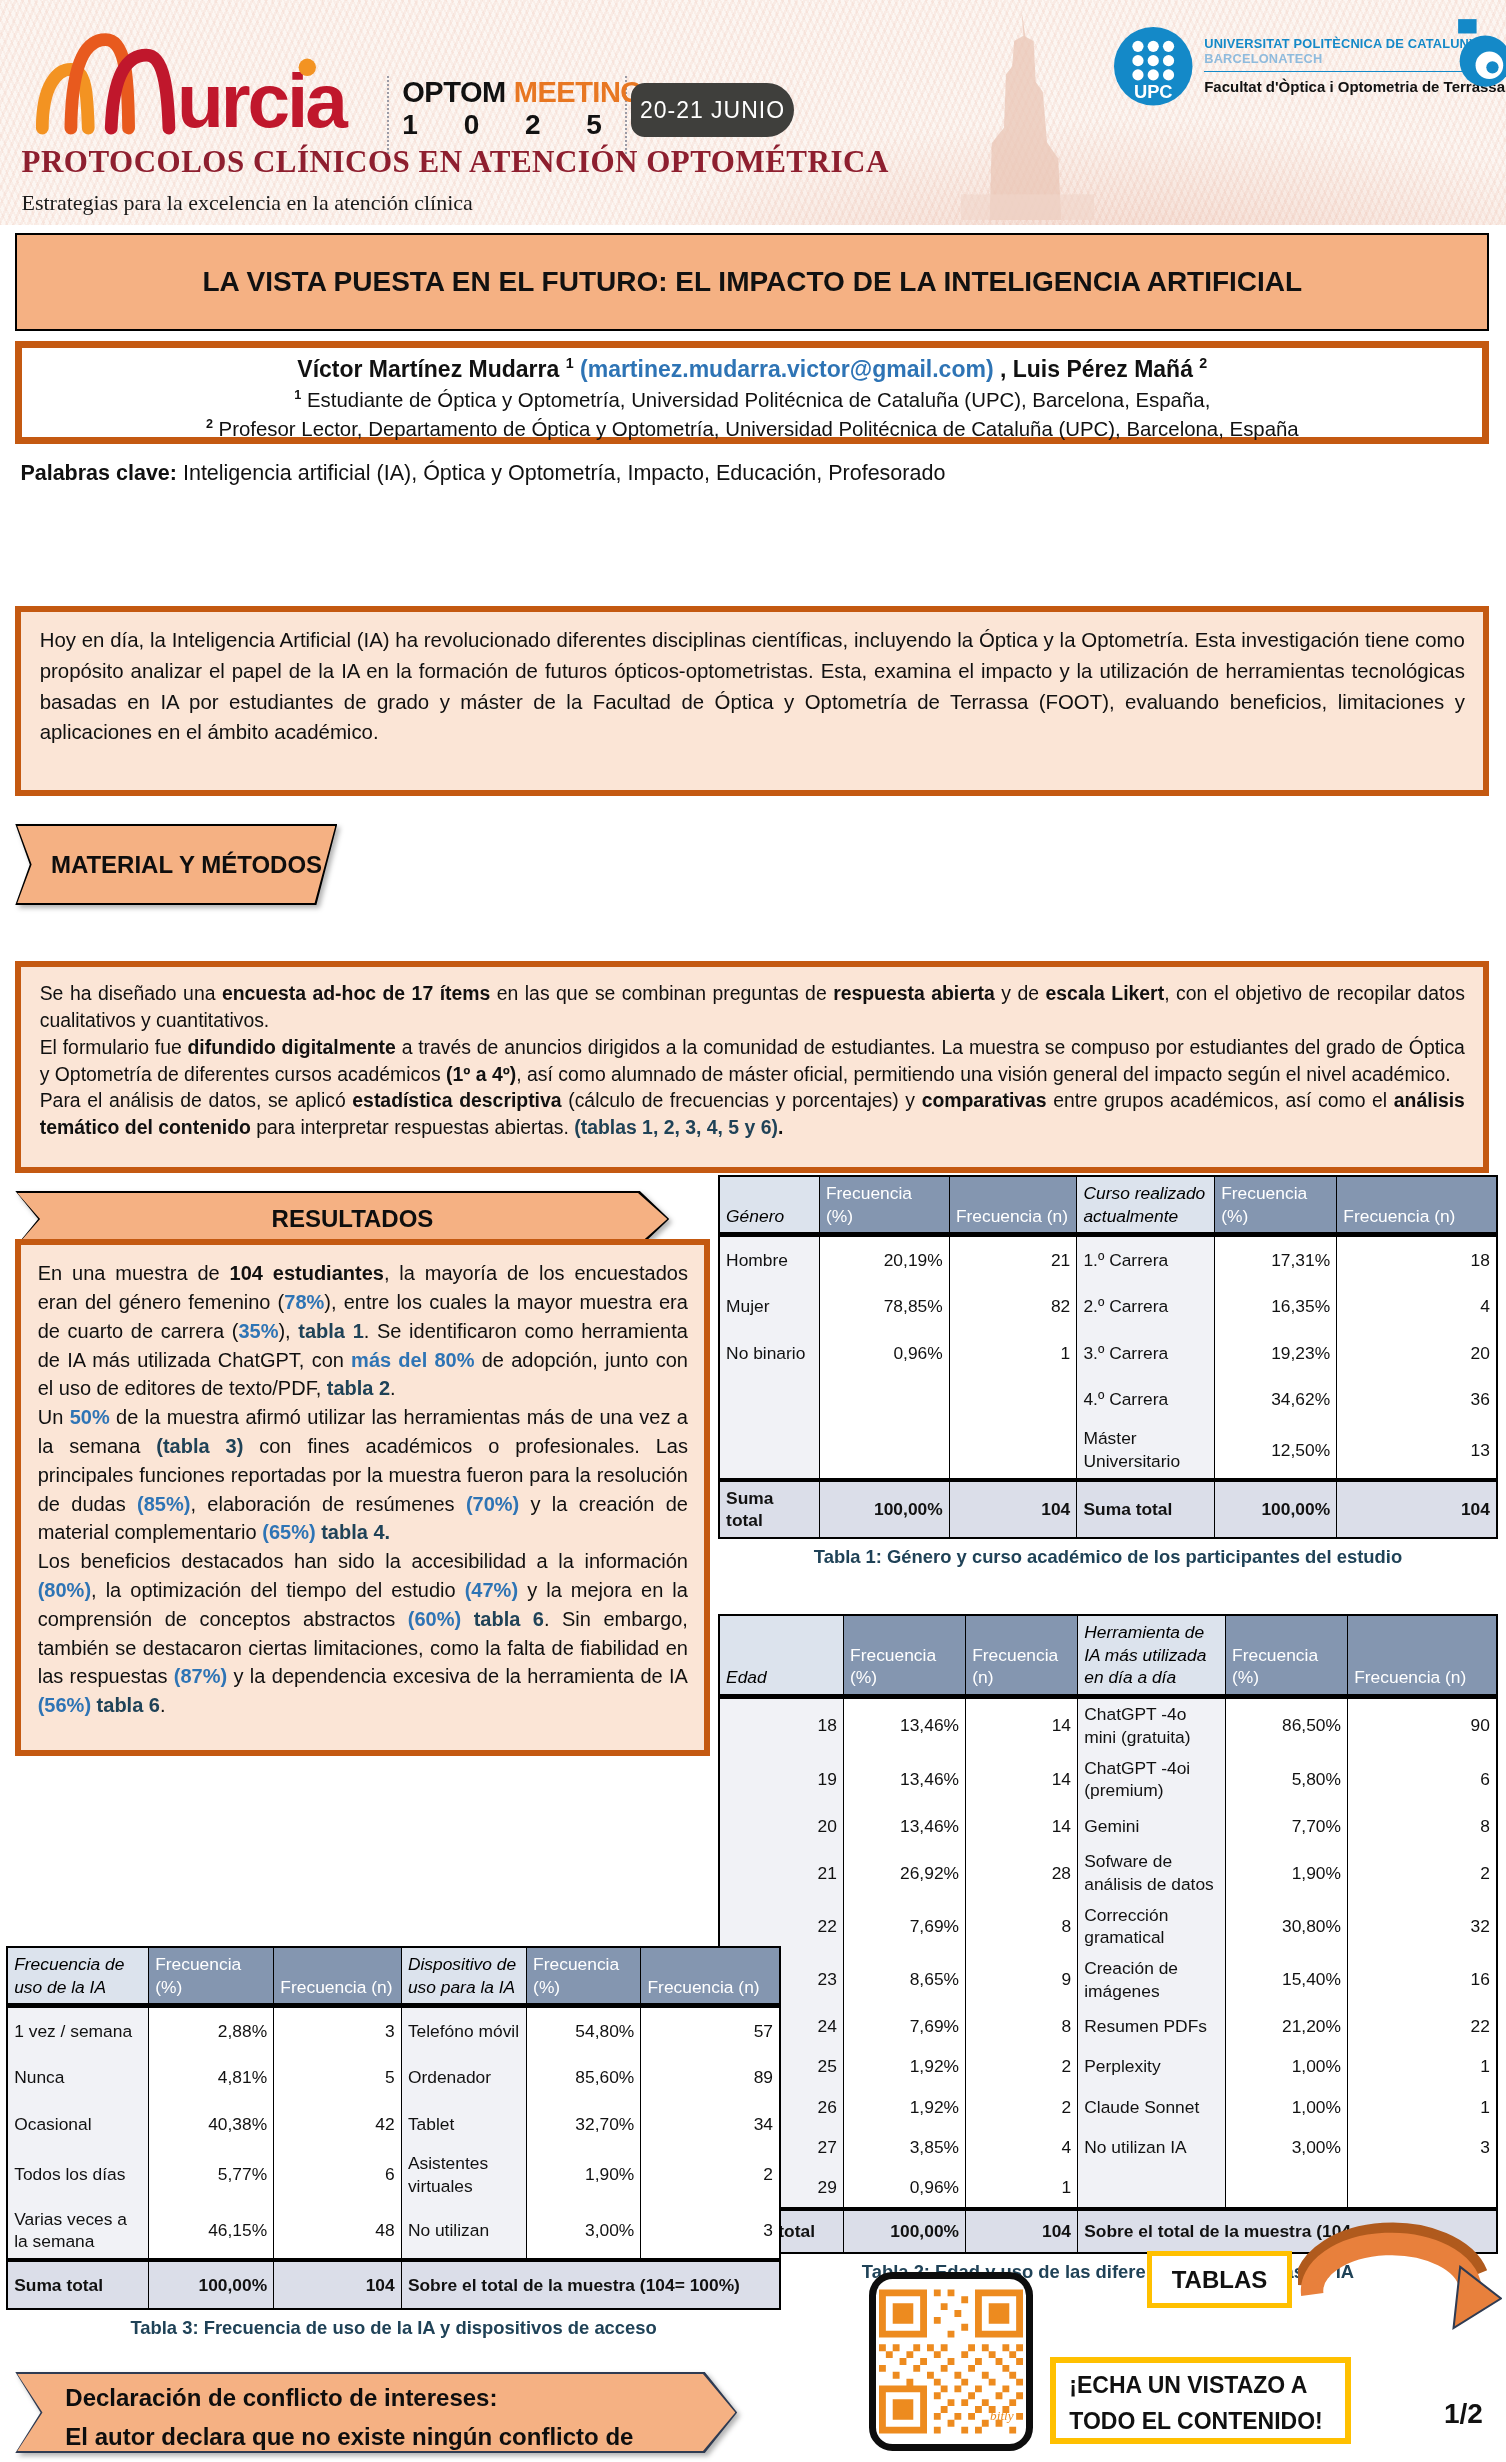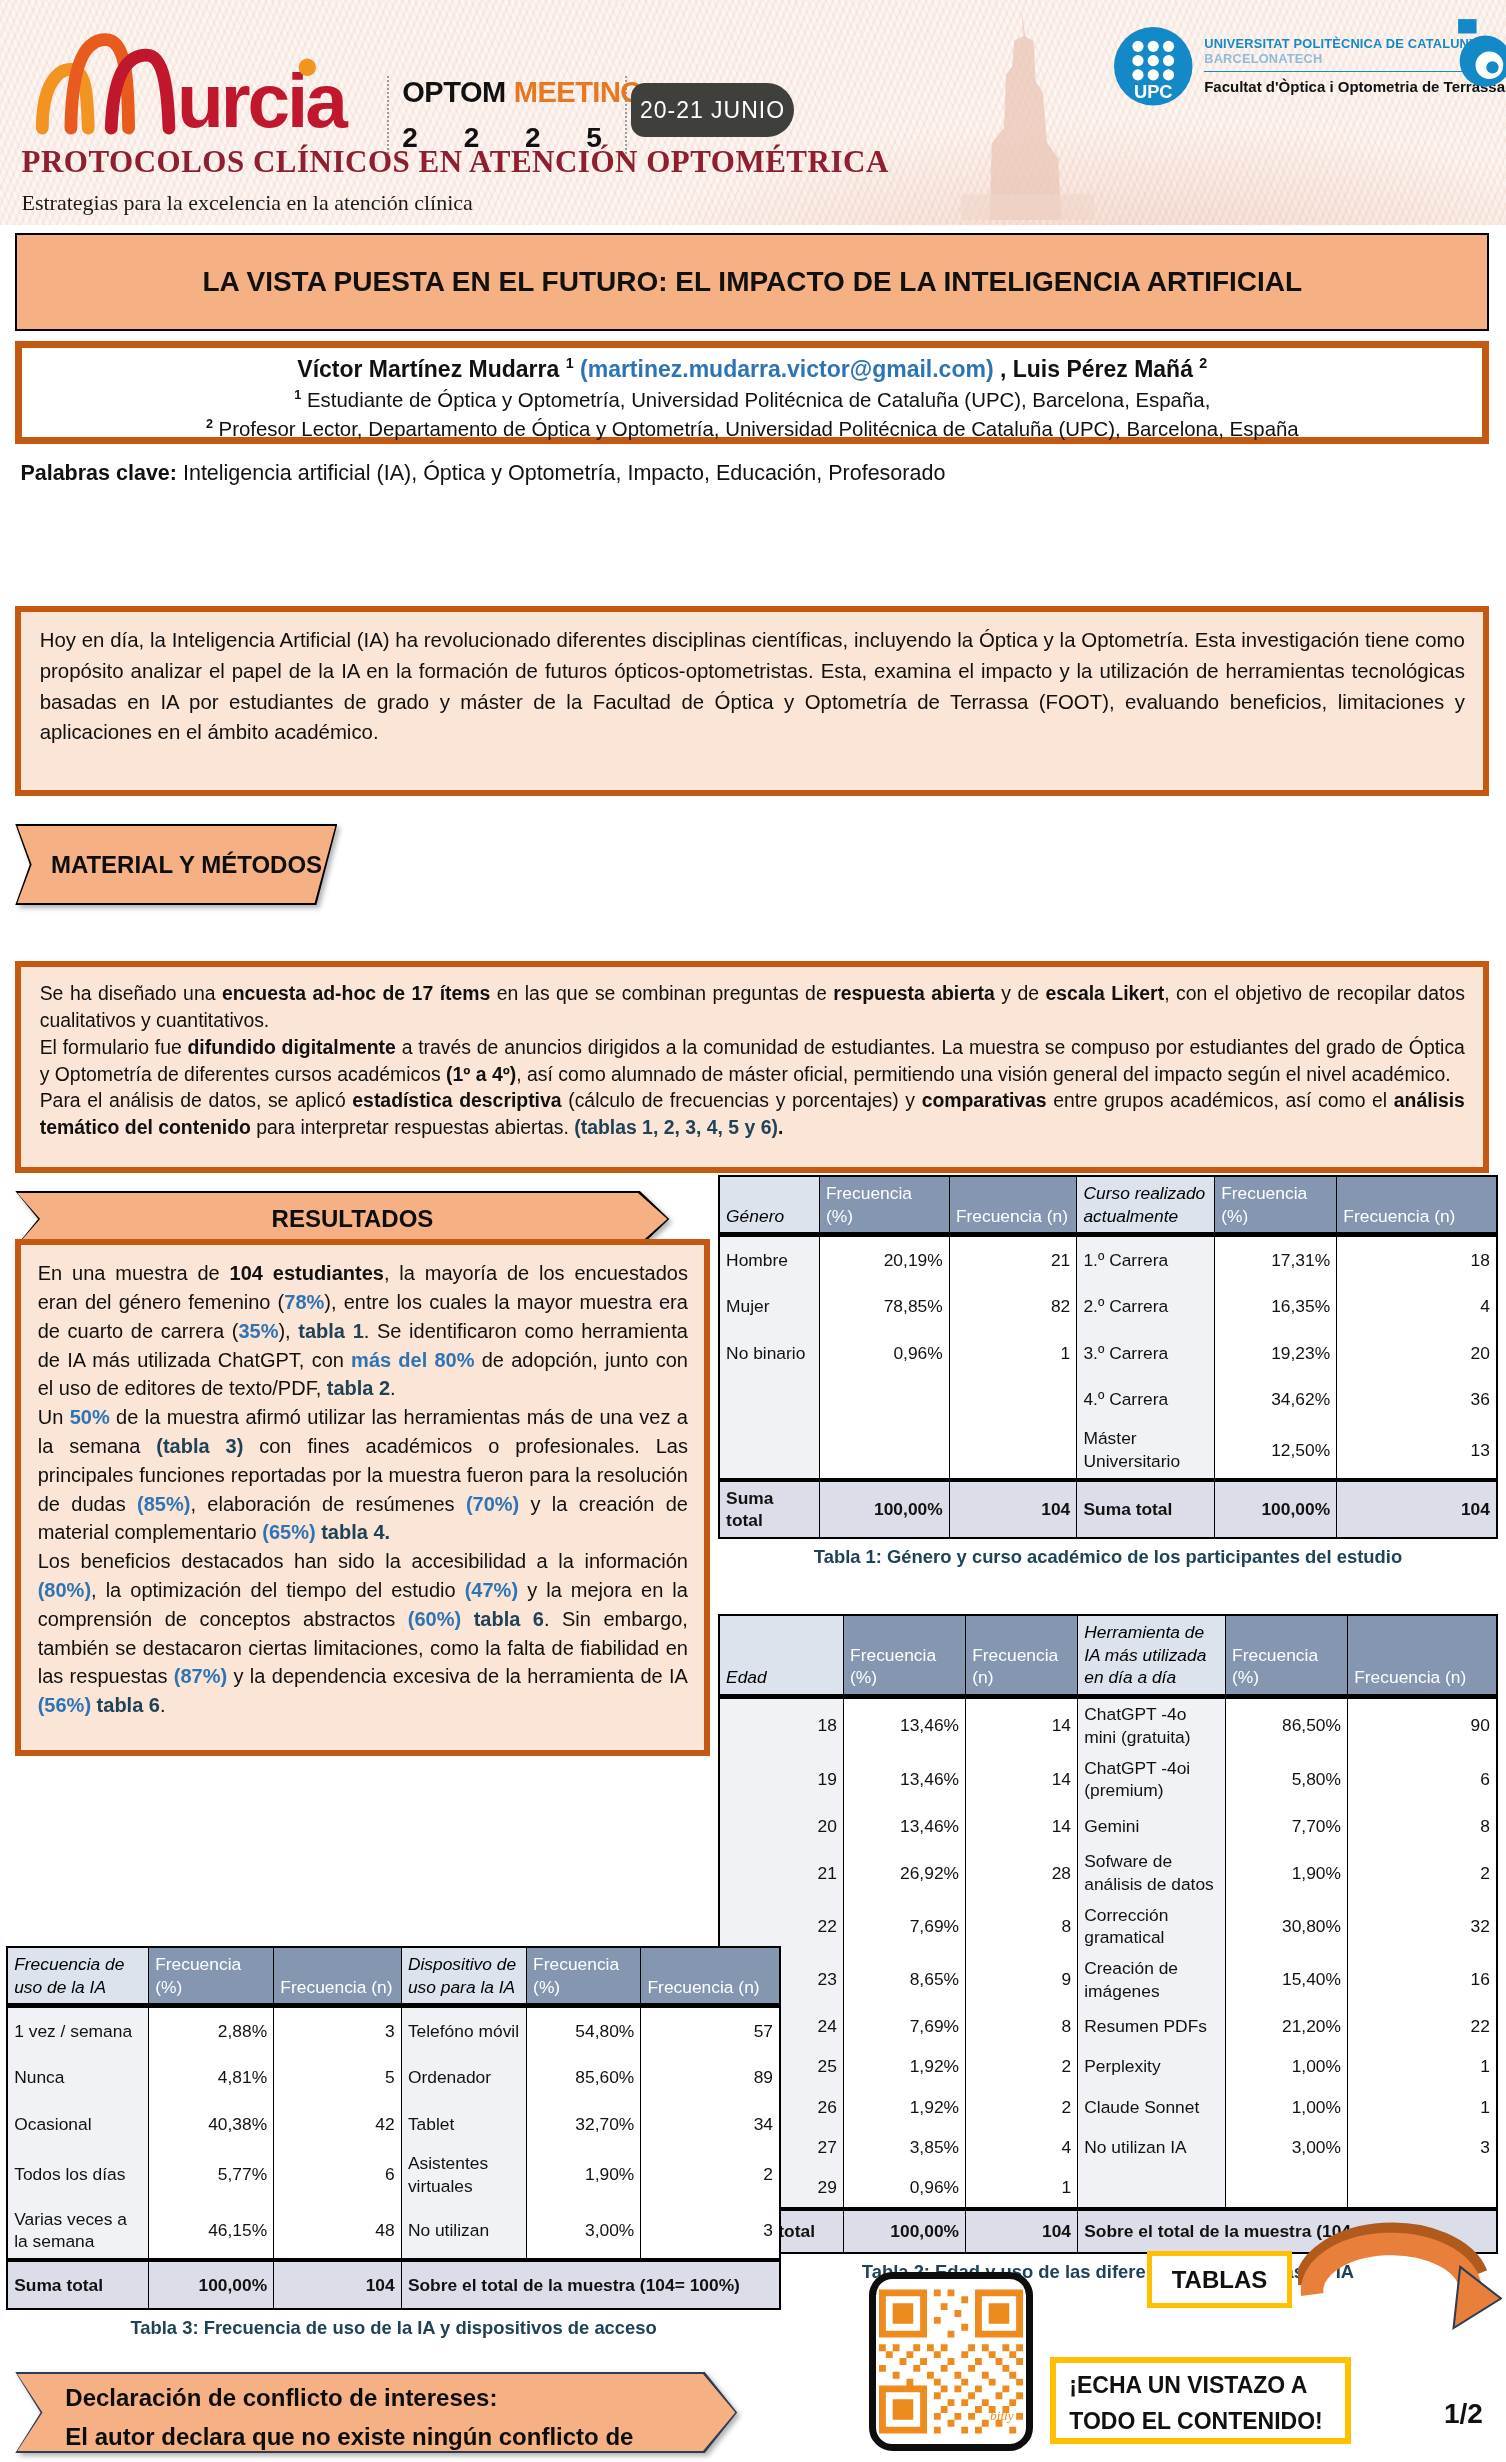--- a/index.html
+++ b/index.html
@@ -19,21 +19,21 @@
   .band{position:absolute;left:0;top:0;width:1507px;height:225px;
     background:
       radial-gradient(60% 120% at 75% 125%, rgba(216,130,100,.28), rgba(216,130,100,0) 60%),
       repeating-linear-gradient(113deg, rgba(224,140,112,.10) 0 2.6px, rgba(255,255,255,0) 2.6px 6.6px),
       repeating-linear-gradient(64deg, rgba(224,140,112,.08) 0 2px, rgba(255,255,255,0) 2px 5.6px),
       #FCF6F2;}
   .band-tower{position:absolute;left:961px;top:5.1px;}
   .murcia{position:absolute;left:28px;top:18px;}
   .optom{position:absolute;left:387px;top:76px;width:209px;height:78px;
     border-left:2.6px dotted #9a9aa5;border-right:2.6px dotted #9a9aa5;padding:0 13.3px;
-    display:flex;flex-direction:column;justify-content:space-between;}
+    display:flex;flex-direction:column;}
   .optom-row1{font-size:29px;font-weight:700;letter-spacing:-0.5px;display:flex;gap:8.2px;white-space:nowrap;}
   .optom-meeting{color:var(--meeting_orange);}
   .optom-year{font-size:28px;font-weight:700;word-spacing:38px;}
   .badge{position:absolute;left:631px;top:83px;width:163px;height:54px;
     background:var(--badge_dark);color:#fff;border-radius:14.3px 28px 28px 14.3px;
     display:flex;align-items:center;justify-content:center;font-size:23px;letter-spacing:1px;}
   .congress-title{position:absolute;left:21.5px;top:144px;font-family:"Liberation Serif",serif;
     font-weight:700;font-size:31px;color:var(--title_red);letter-spacing:0.5px;white-space:nowrap;}
   .congress-sub{position:absolute;left:21.5px;top:190px;font-family:"Liberation Serif",serif;
     font-size:22px;color:#1a1a1a;}
@@ -136,21 +136,21 @@
       <path d="M163,215 C167,100 198,72 232,72 C268,72 274,150 276,215" style="fill:none;stroke:#C0172C;stroke-width:25;stroke-linecap:round"></path>
       <text x="292" y="212" style="font-family:'Liberation Sans',sans-serif;font-weight:700;font-size:150px;fill:#C0172C;letter-spacing:-6px">urcia</text>
       <circle cx="547" cy="96" r="17" style="fill:#F39322"></circle>
     </svg>
 
     <div class="optom">
       <div class="optom-row1">
         <span>OPTOM</span>
         <span class="optom-meeting">MEETING</span>
       </div>
-      <div class="optom-year">2 2 2 5</div>
+      <div class="optom-year">1 0 2 5</div>
     </div>
 
     <div class="badge">20-21 JUNIO</div>
 
     <div class="congress-title">PROTOCOLOS CLÍNICOS EN ATENCIÓN OPTOMÉTRICA</div>
     <div class="congress-sub">Estrategias para la excelencia en la atención clínica</div>
 
     <div class="upc">
       <svg width="79" height="79" viewBox="0 0 155 155">
         <circle cx="77" cy="77" r="77" style="fill:#1489C8"></circle>

